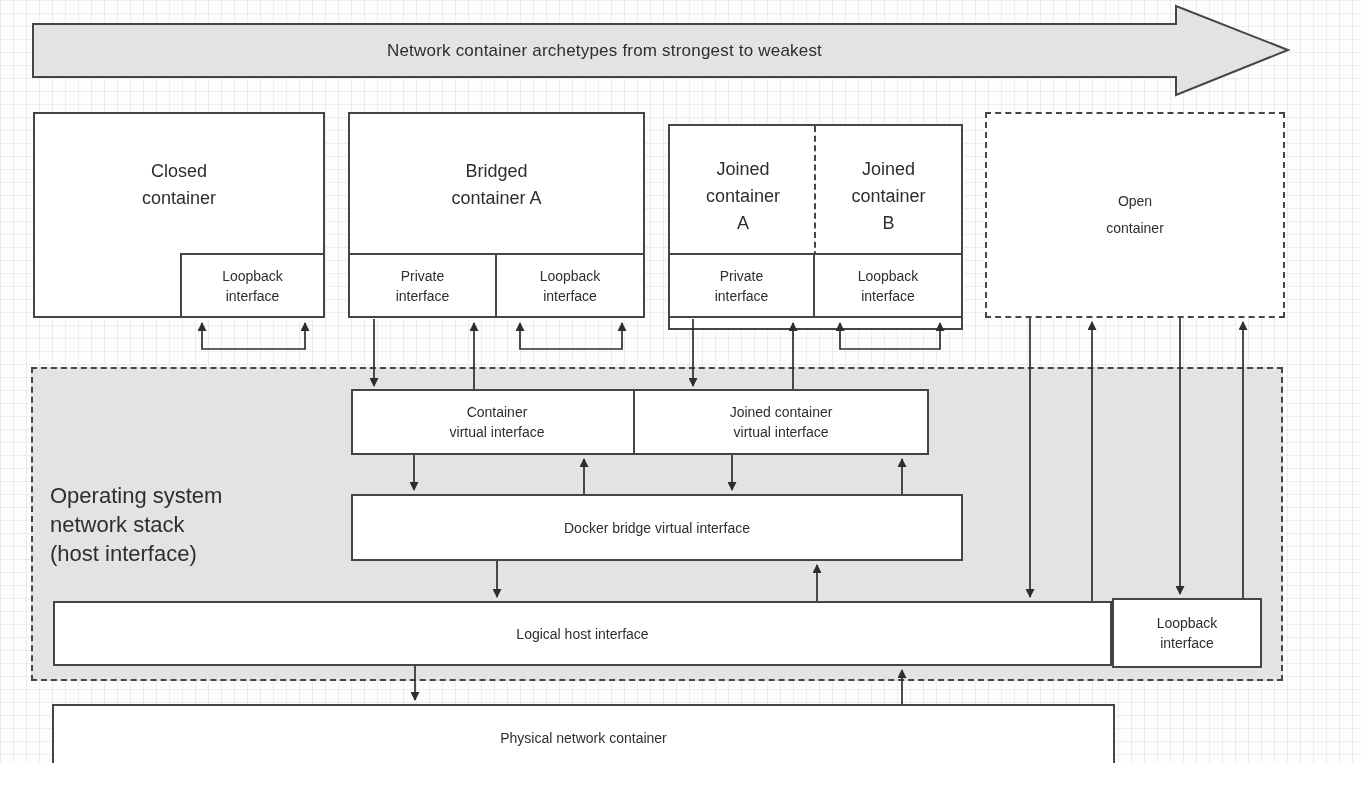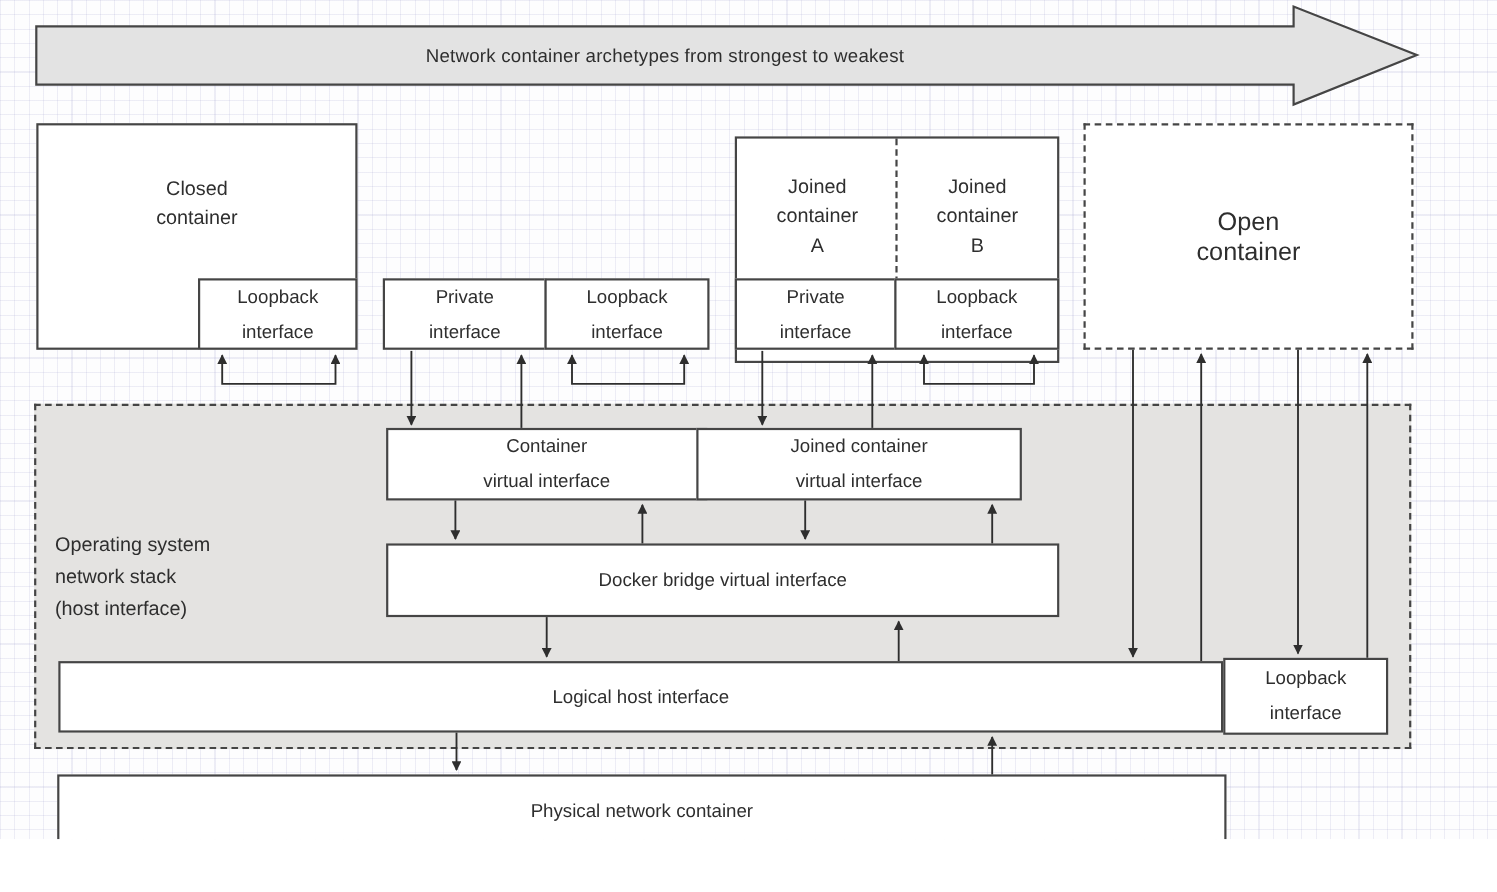--- a/index.html
+++ b/index.html
@@ -41,36 +41,36 @@
     display:flex;align-items:center;justify-content:center;
     text-align:center;white-space:pre-line;
   }
   .container-box{align-items:flex-start;}
   .container-box .title{
     height:141px;width:100%;
     display:flex;align-items:center;justify-content:center;
     text-align:center;white-space:pre-line;
     font-size:18px;line-height:27px;
   }
-  .iface{font-size:17px;line-height:32px;}
+  .iface{font-size:14px;line-height:20px;}
   .dashed{border-style:dashed;}
   .region{
     position:absolute;left:31px;top:367px;width:1252px;height:314px;
     background:var(--region-fill);
     border:2px dashed var(--border);
   }
   .region-label{
     position:absolute;left:50px;top:481px;
-    font-size:18px;line-height:29px;white-space:pre-line;
+    font-size:22px;line-height:29px;white-space:pre-line;
   }
   .joined-divider{
     position:absolute;left:144px;top:0;width:0;height:141px;
     border-left:2px dashed var(--border);
   }
-  .open-box{background:var(--box-fill);font-size:23px;line-height:27px;}
+  .open-box{background:var(--box-fill);font-size:14px;line-height:27px;}
   .flow{stroke:var(--line);stroke-width:1.7;fill:none;}
   .ah-head{fill:var(--line);}
 </style>
 </head>
 <body>
 
 <div class="canvas">
 
   <svg class="layer under">
     <polygon class="banner-shape" points="33,24 1176,24 1176,6 1288,50 1176,95 1176,77 33,77"></polygon>
@@ -82,20 +82,24 @@
 network stack
 (host interface)</div>
 
   <div class="box container-box boxes" style="left:33px;top:112px;width:292px;height:206px;z-index:2">
     <div class="title">Closed
 container</div>
   </div>
   <div class="box iface boxes" style="left:180px;top:253px;width:145px;height:65px;z-index:2">Loopback
 interface</div>
 
+  <div class="box container-box boxes" style="left:348px;top:112px;width:297px;height:206px;z-index:2">
+    <div class="title">Bridged
+container A</div>
+  </div>
   <div class="box iface boxes" style="left:348px;top:253px;width:149px;height:65px;z-index:2">Private
 interface</div>
   <div class="box iface boxes" style="left:495px;top:253px;width:150px;height:65px;z-index:2">Loopback
 interface</div>
 
   <div class="box container-box boxes" style="left:668px;top:124px;width:295px;height:206px;z-index:2">
     <div class="title" style="width:146px">Joined
 container
 A</div>
     <div class="joined-divider"></div>

